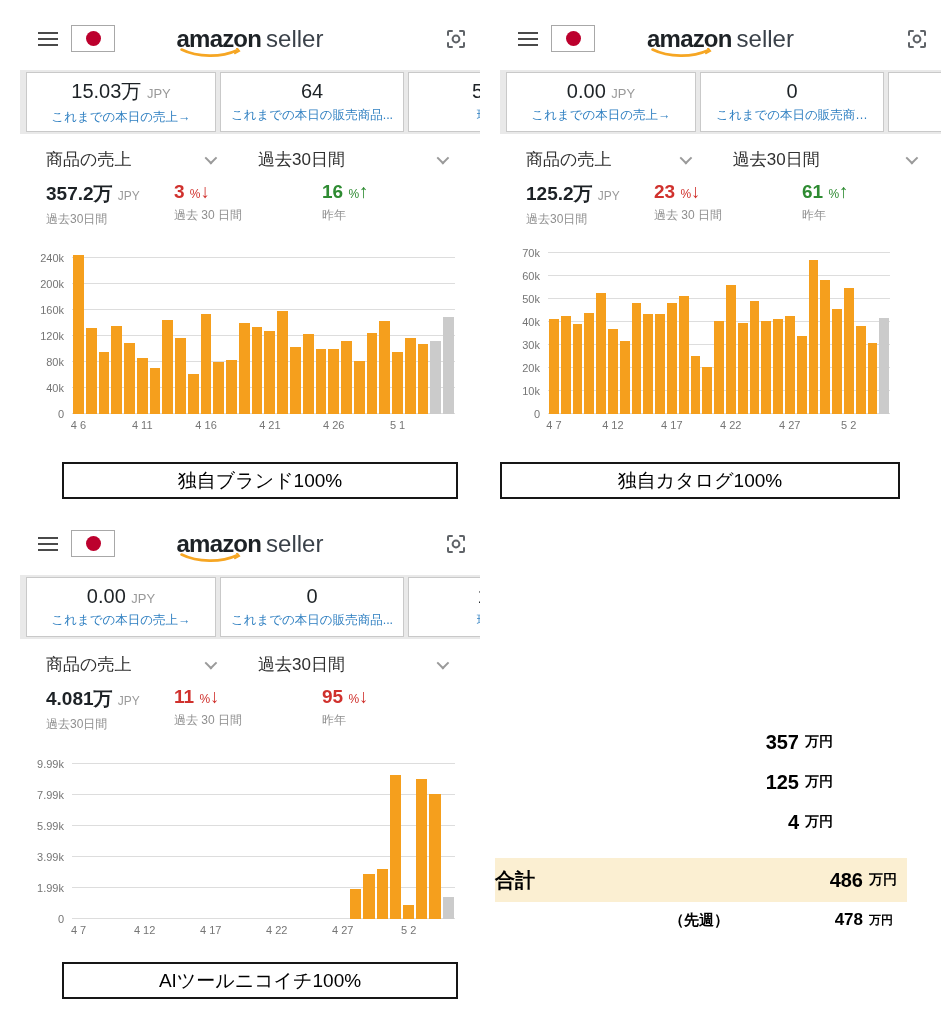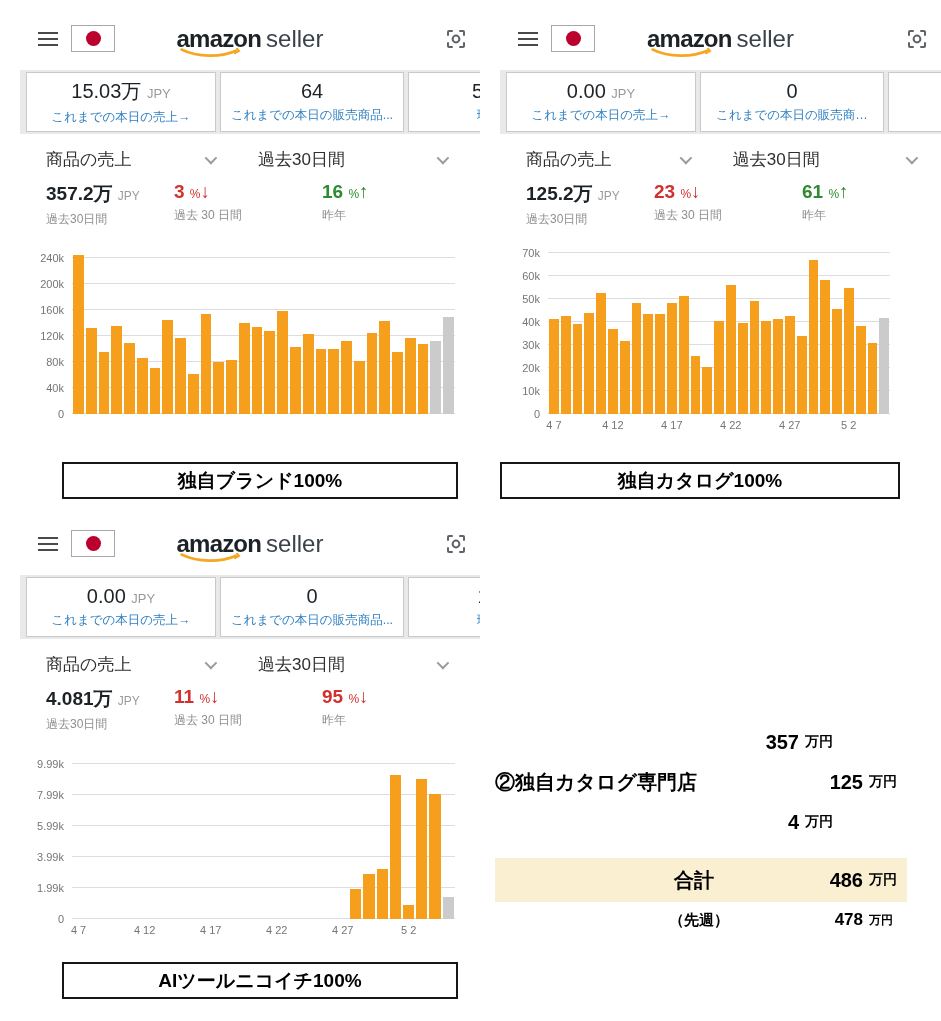--- a/index.html
+++ b/index.html
@@ -52,31 +52,31 @@
   .ycol { grid-column: 1; grid-row: 1; position: relative; }
   .plot { grid-column: 2; grid-row: 1; position: relative; }
   .xlabs { grid-column: 2; grid-row: 2; position: relative; }
   .gridline { position: absolute; left: 0; right: 0; height: 1px; background: #ddd; }
   .ylab { position: absolute; right: 8px; transform: translateY(50%); font-size: 11px; color: #757575; }
   .xlab { position: absolute; top: 5px; transform: translateX(-50%); font-size: 11px; color: #757575; white-space: nowrap; }
   .bars { position: absolute; left: 0; right: 0; top: 0; bottom: 0; display: flex; align-items: flex-end; }
   .bar { flex: 1; margin: 0 1px; }
 
   
-  .caption { position: absolute; left: 42px; width: 396px; height: 37px; top: 447px; border: 2px solid #161616; background: #fff; display: flex; align-items: center; justify-content: center; font-weight: 700; font-size: 19px; color: #000; }
+  .caption { position: absolute; left: 42px; width: 396px; height: 37px; top: 447px; border: 2px solid #161616; background: #fff; display: flex; align-items: center; justify-content: center; font-weight: 400; font-size: 19px; color: #000; }
   #panel2 .caption { left: 0; width: 400px; }
   #panel3 .caption { top: 442px; }
 
   
   #summary { position: absolute; left: 495px; top: 722px; width: 412px; }
   .srow { display: grid; grid-template-columns: 1fr 64px 44px; align-items: center; height: 40px; font-weight: 700; font-size: 20px; color: #000; }
   .srow .num { text-align: right; }
   .srow .unit { font-size: 14px; padding-left: 6px; }
   .srow.total { background: #fbefd2; height: 44px; margin-top: 16px; }
-  .srow.total .lab { text-align: right; padding-right: 85px; }
+  .srow.total .lab { text-align: left; padding-right: 85px; }
   .srow.lastweek { height: 36px; font-size: 15px; }
   .srow.lastweek .lab { text-align: right; padding-right: 70px; }
   .srow.lastweek .num { font-size: 17px; }
   .srow.lastweek .unit { font-size: 12px; }
 </style>
 </head>
 <body>
 
 <div class="panel" id="panel1">
   <div class="app-header">
@@ -189,20 +189,28 @@
           <div class="bar" style="height: 31.6406%; background: rgb(245, 159, 29);"></div>
           <div class="bar" style="height: 48.8281%; background: rgb(245, 159, 29);"></div>
           <div class="bar" style="height: 55.8594%; background: rgb(245, 159, 29);"></div>
           <div class="bar" style="height: 37.5%; background: rgb(245, 159, 29);"></div>
           <div class="bar" style="height: 45.7031%; background: rgb(245, 159, 29);"></div>
           <div class="bar" style="height: 42.1875%; background: rgb(245, 159, 29);"></div>
           <div class="bar" style="height: 43.75%; background: rgb(203, 203, 203);"></div>
           <div class="bar" style="height: 58.5938%; background: rgb(203, 203, 203);"></div>
         </div>
       </div>
+    <div class="xlabs">
+        <div class="xlab" style="left: 1.66667%;">4 6</div>
+        <div class="xlab" style="left: 18.3333%;">4 11</div>
+        <div class="xlab" style="left: 35%;">4 16</div>
+        <div class="xlab" style="left: 51.6667%;">4 21</div>
+        <div class="xlab" style="left: 68.3333%;">4 26</div>
+        <div class="xlab" style="left: 85%;">5 1</div>
+      </div>
   </div>
 
   <div class="caption">独自ブランド100%</div>
 </div>
 
 <div class="panel" id="panel2">
   <div class="app-header">
     <div class="hamburger">
         <div></div>
         <div></div>
@@ -460,21 +468,20 @@
 
   <div class="caption">AIツールニコイチ100%</div>
 </div>
 
 <div id="summary">
   <div class="srow">
     <span class="num">357</span>
     <span class="unit">万円</span>
   </div>
   <div class="srow">
-    <span class="lab">②独自カタログ専門店</span>
     <span class="num">125</span>
     <span class="unit">万円</span>
   </div>
   <div class="srow">
     <span class="num">4</span>
     <span class="unit">万円</span>
   </div>
   <div class="srow total">
     <span class="lab">合計</span>
     <span class="num">486</span>

